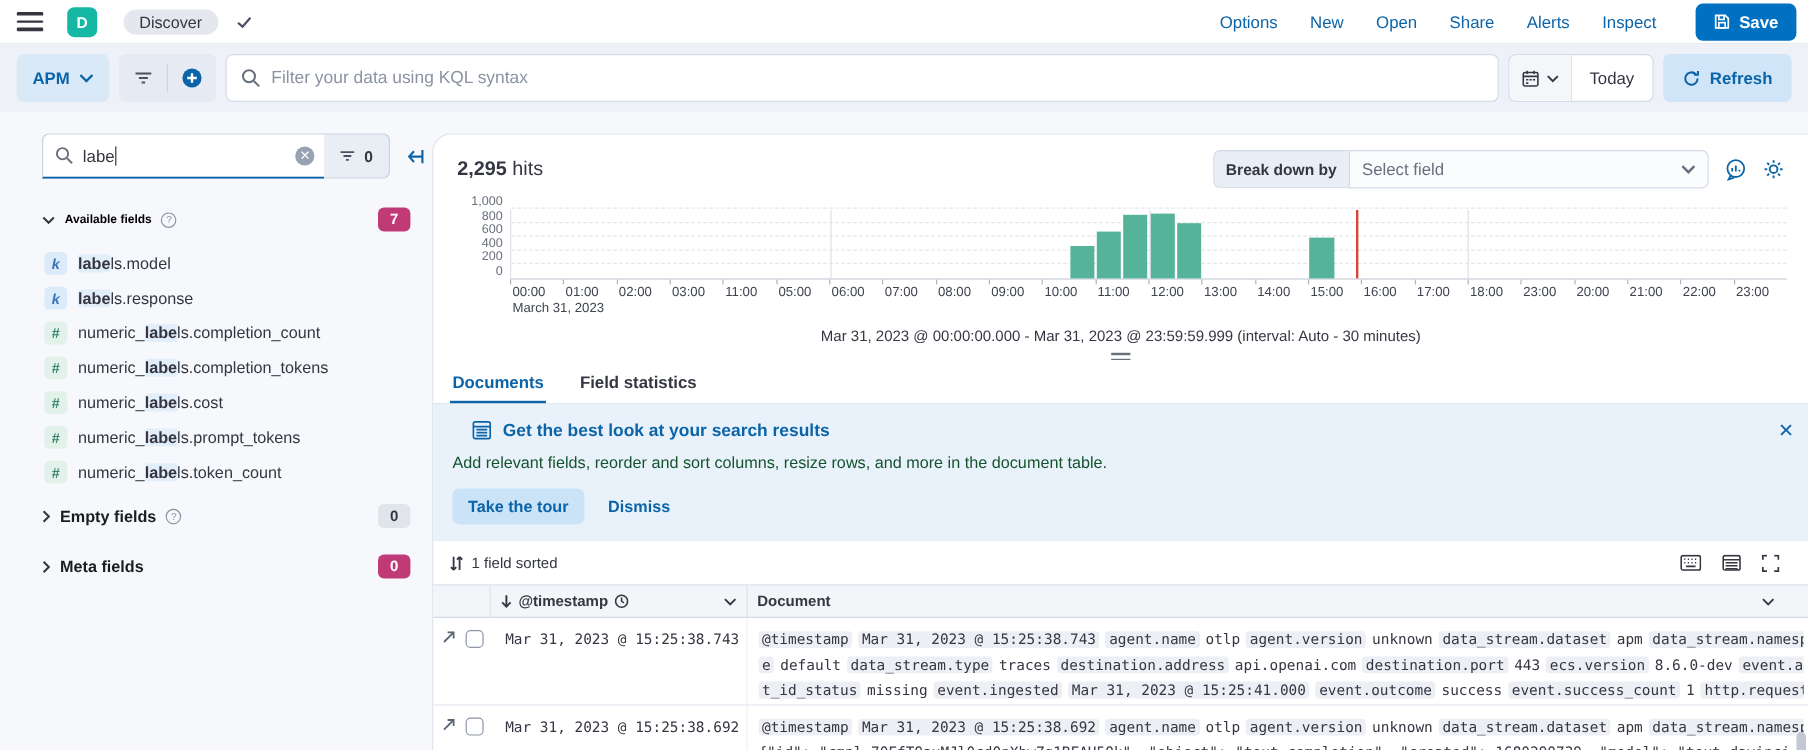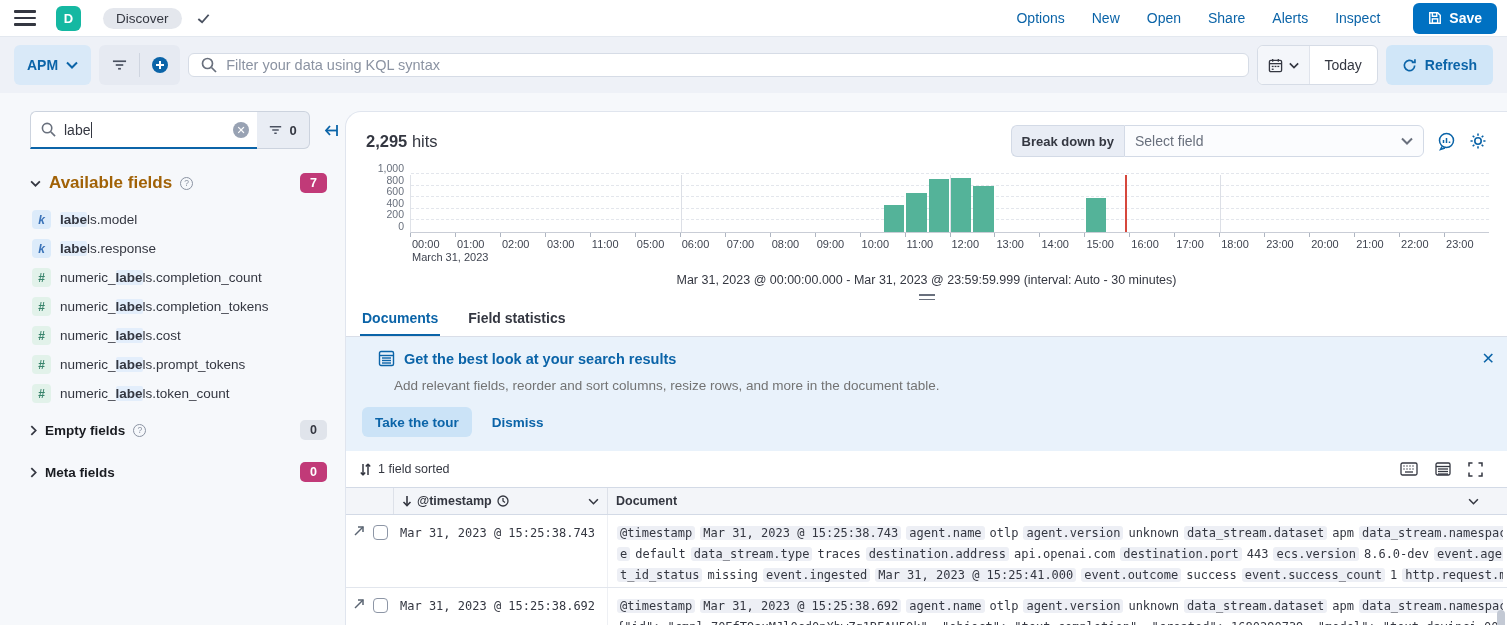--- a/index.html
+++ b/index.html
@@ -17,41 +17,41 @@
   .top-right { margin-left:auto; display:flex; align-items:center; gap:27px; }
   .nav-link { color:var(--link); font-size:14px; font-weight:500; text-decoration:none; cursor:pointer; }
   .save-btn { margin-left:6px; background:var(--primary-fill); color:#fff; border:none; border-radius:6px; height:31px; padding:0 15px; font-size:14px; font-weight:600; display:flex; align-items:center; gap:7px; cursor:pointer; font-family:inherit; }
 
   
   .query-bar { height:56px; background:#eef1f7; display:flex; align-items:center; gap:8px; padding:0 14px; }
   .apm-btn { background:#d9e9f8; border:none; border-radius:6px; height:40px; padding:0 13px; color:var(--link); font-weight:700; font-size:14px; display:flex; align-items:center; gap:8px; cursor:pointer; font-family:inherit; }
   .filter-group { background:#e6eaf2; border-radius:6px; height:40px; display:flex; align-items:center; }
   .filter-group .seg { width:40px; height:40px; display:flex; align-items:center; justify-content:center; cursor:pointer; }
   .filter-group .divider { width:1px; height:24px; background:#cfd5e0; }
-  .kql-box { flex:1; height:24px; background:#fff; border:1px solid #d6dce6; border-radius:6px; display:flex; align-items:center; padding:0 12px; gap:9px; }
+  .kql-box { flex:1; height:40px; background:#fff; border:1px solid #d6dce6; border-radius:6px; display:flex; align-items:center; padding:0 12px; gap:9px; }
   .kql-box input { border:none; outline:none; flex:1; font-size:14.5px; font-family:inherit; color:#343741; background:transparent; }
   .kql-box input::placeholder { color:#8b93a2; }
   .date-btn { height:40px; background:#fff; border:1px solid #d6dce6; border-radius:6px; display:flex; align-items:center; cursor:pointer; }
   .date-btn .cal-seg { display:flex; align-items:center; gap:6px; padding:0 10px; height:100%; border-right:1px solid #e0e4ec; background:#f4f6fa; border-radius:6px 0 0 6px; }
   .date-btn .today-seg { padding:0 15px; font-size:14px; color:#343741; }
   .refresh-btn { height:40px; background:#d0e6f8; border:none; border-radius:6px; color:var(--link); font-weight:600; font-size:14px; padding:0 16px; display:flex; align-items:center; gap:8px; cursor:pointer; font-family:inherit; }
 
   
   .content { display:flex; height:532px; }
-  .sidebar { width:345px; padding:18px 6px 0 30px; flex-shrink:0; }
+  .sidebar { width:345px; padding:18px 6px 0 20px; flex-shrink:0;margin-left:15px; }
   .search-row { display:flex; align-items:center; }
   .search-box { width:240px; height:38px; background:#fff; border:1px solid #ccd3de; border-bottom:2px solid var(--link); border-right:none; border-radius:6px 0 0 0; display:flex; align-items:center; padding:0 8px 0 10px; gap:8px; }
   .search-text { font-size:14px; color:#343741; flex:1; display:flex; align-items:center; }
   .caret { width:1px; height:16px; background:#343741; margin-left:1px; }
   .clear-btn { width:16px; height:16px; border-radius:50%; background:#98a2b3; color:#fff; font-size:11px; line-height:16px; text-align:center; border:none; cursor:pointer; flex-shrink:0; }
   .count-seg { width:56px; height:38px; background:#e9edf4; border:1px solid #ccd3de; border-left:none; border-radius:0 6px 6px 0; display:flex; align-items:center; justify-content:center; gap:7px; font-size:13px; font-weight:600; cursor:pointer; }
   .collapse-btn { margin-left:12px; background:none; border:none; cursor:pointer; }
 
   .section-head { display:flex; align-items:center; gap:8px; margin-top:24px; cursor:pointer; }
-  .section-head .label { font-size:17px; font-weight:700; color:#a16207; }
+  .section-head .label { font-size:10px; font-weight:700; color:#000000; }
   .info-dot { width:13px; height:13px; border-radius:50%; border:1px solid #8b93a2; color:#8b93a2; font-size:8.5px; line-height:11px; text-align:center; }
   .badge { margin-left:auto; margin-right:12px; min-width:27px; height:20px; border-radius:5px; font-size:12.5px; font-weight:700; display:flex; align-items:center; justify-content:center; padding:0 7px; }
   .badge.accent { background:var(--badge-accent); color:#fff; }
   .badge.plain { background:#e0e4eb; color:#343741; }
   .field-list { margin-top:12px; }
   .field-item { display:flex; align-items:center; gap:9px; height:29px; cursor:pointer; padding-left:2px; }
   .token { width:19px; height:19px; border-radius:4px; font-size:12px; display:flex; align-items:center; justify-content:center; flex-shrink:0; }
   .token.keyword { background:#dcebfa; color:#3b73b8; font-style:italic; font-weight:600; }
   .token.number { background:#e2f2ea; color:#39846c; font-weight:600; }
   .field-name { font-size:13.5px; color:#343741; white-space:nowrap; }
@@ -87,36 +87,36 @@
   .caption { text-align:center; font-size:12.5px; color:#343741; margin-top:10px; }
   .resize-handle { width:16px; margin:7px auto 0 auto; cursor:row-resize; }
   .resize-handle div { height:1.5px; background:#69707d; margin-bottom:3px; }
 
   .tabs { display:flex; gap:26px; padding:0 14px; border-bottom:1px solid #d9dee8; margin-top:4px; }
   .tab { font-size:14px; font-weight:600; padding:6px 2px 8px 2px; cursor:pointer; color:#343741; border-bottom:2px solid transparent; }
   .tab.active { color:var(--link); border-bottom-color:var(--link); }
 
   .callout { background:var(--callout); padding:13px 16px 14px 16px; position:relative; }
   .callout-title { display:flex; align-items:center; gap:9px; color:var(--link); font-size:14.5px; font-weight:600;margin-left:16px; }
-  .callout-body { font-size:13.5px; color:#737373; margin-top:11px;margin-left:32px; }
+  .callout-body { font-size:13.5px; color:#14532d; margin-top:11px; }
   .callout-actions { display:flex; align-items:center; gap:20px; margin-top:14px; }
   .tour-btn { background:#cbe3f7; color:var(--link); font-weight:600; font-size:13.5px; border:none; border-radius:6px; height:30px; padding:0 13px; cursor:pointer; font-family:inherit; }
   .dismiss-link { color:var(--link); font-weight:600; font-size:13.5px; cursor:pointer; text-decoration:none; }
   .callout-close { position:absolute; right:12px; top:12px; background:none; border:none; color:var(--link); font-size:16px; cursor:pointer; }
 
   .sorted-row { height:36px; display:flex; align-items:center; padding:0 14px; font-size:12.5px; color:#343741; gap:7px; }
   .sorted-row .right-icons { margin-left:auto; display:flex; gap:17px; margin-right:10px; }
   .sorted-row .right-icons span { cursor:pointer; color:#343741; }
 
   .doc-table { border-top:1px solid #d3dae6; font-family:"DejaVu Sans Mono", monospace; }
   .t-head { display:grid; grid-template-columns:48px 214px 1fr; background:#f3f5f9; border-bottom:1px solid #d3dae6; height:27px; font-family:"Liberation Sans", sans-serif; }
   .t-head .cell { display:flex; align-items:center; font-size:12.5px; font-weight:700; padding:0 8px; gap:5px; border-right:1px solid #dde1e9; }
   .t-head .cell:last-child { border-right:none; padding-right:28px; }
   .t-head .spacer-chevron { margin-left:auto; color:#343741; }
-  .t-row { display:grid; grid-template-columns:48px 214px 1fr; border-bottom:1px solid #e2e6ed; min-height:72px; }
+  .t-row { display:grid; grid-template-columns:48px 214px 1fr; border-bottom:1px solid #e2e6ed; min-height:72px;text-align:center; }
   .ctrl-cell { display:flex; align-items:flex-start; gap:8px; padding:10px 0 0 7px; }
   .expand-btn { background:none; border:none; cursor:pointer; color:#5a6472; padding:0; }
   .row-checkbox { width:15px; height:15px; border:1px solid #8d96a6; border-radius:4px; background:#fff; cursor:pointer; }
   .ts-cell { font-size:12px; padding-top:11px; padding-left:6px; white-space:nowrap; border-right:1px solid #eef0f4; }
   .doc-cell { padding:9px 4px 0 9px; overflow:hidden; }
   .doc-line { white-space:nowrap; overflow:hidden; font-size:12px; line-height:19px; height:19px; margin-bottom:2px; }
   .chip { background:#edeff5; border-radius:3px; padding:0 3px; }
   .doc-line span { margin-right:5px; }
   .v-scroll { position:absolute; right:2px; top:498px; bottom:2px; width:8px; }
   .v-scroll .thumb { width:8px; height:38px; border-radius:4px; background:#c3c9d4; }

